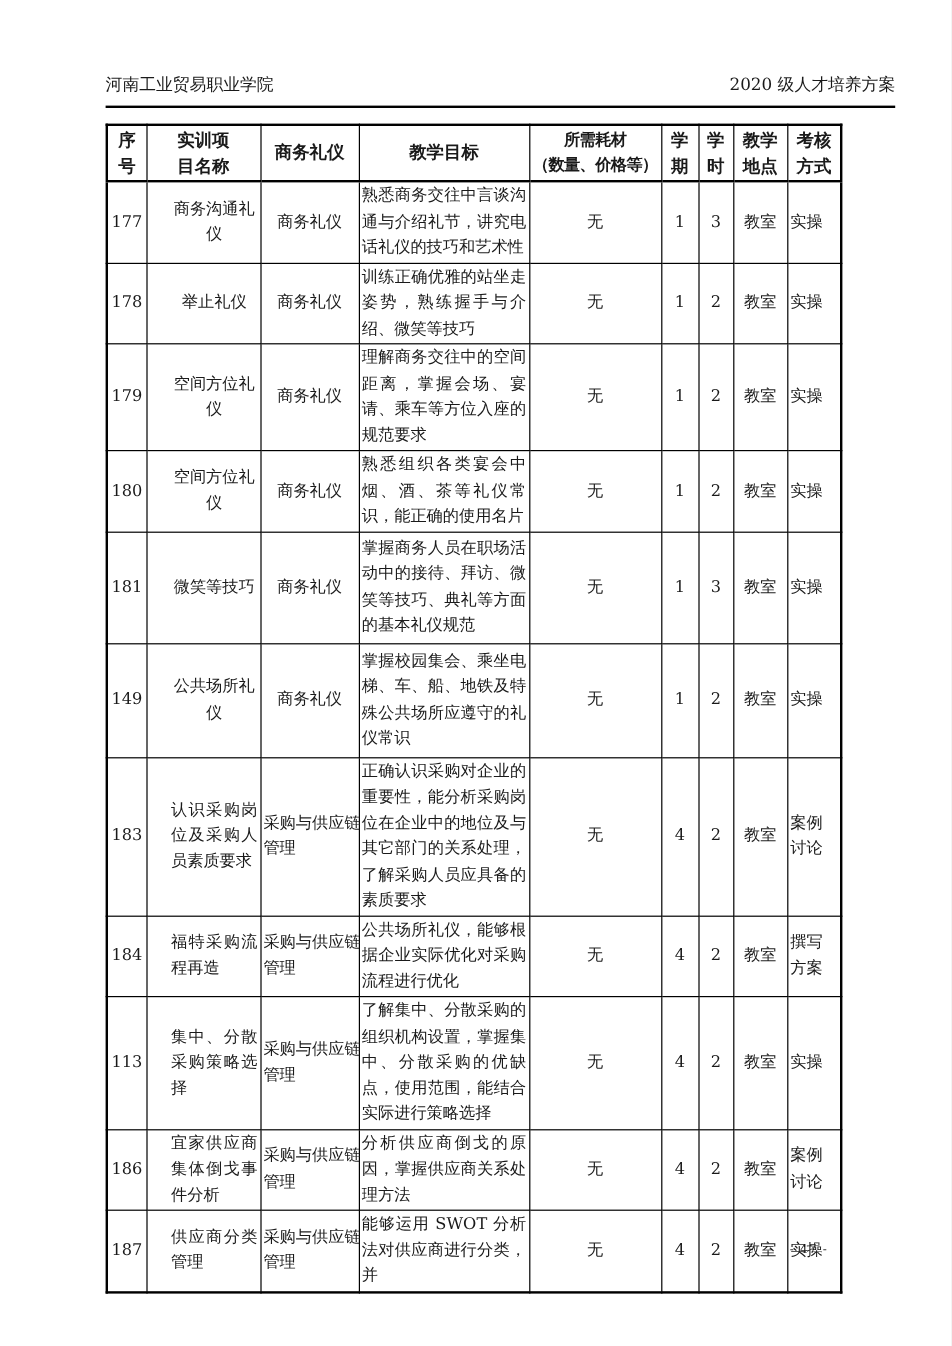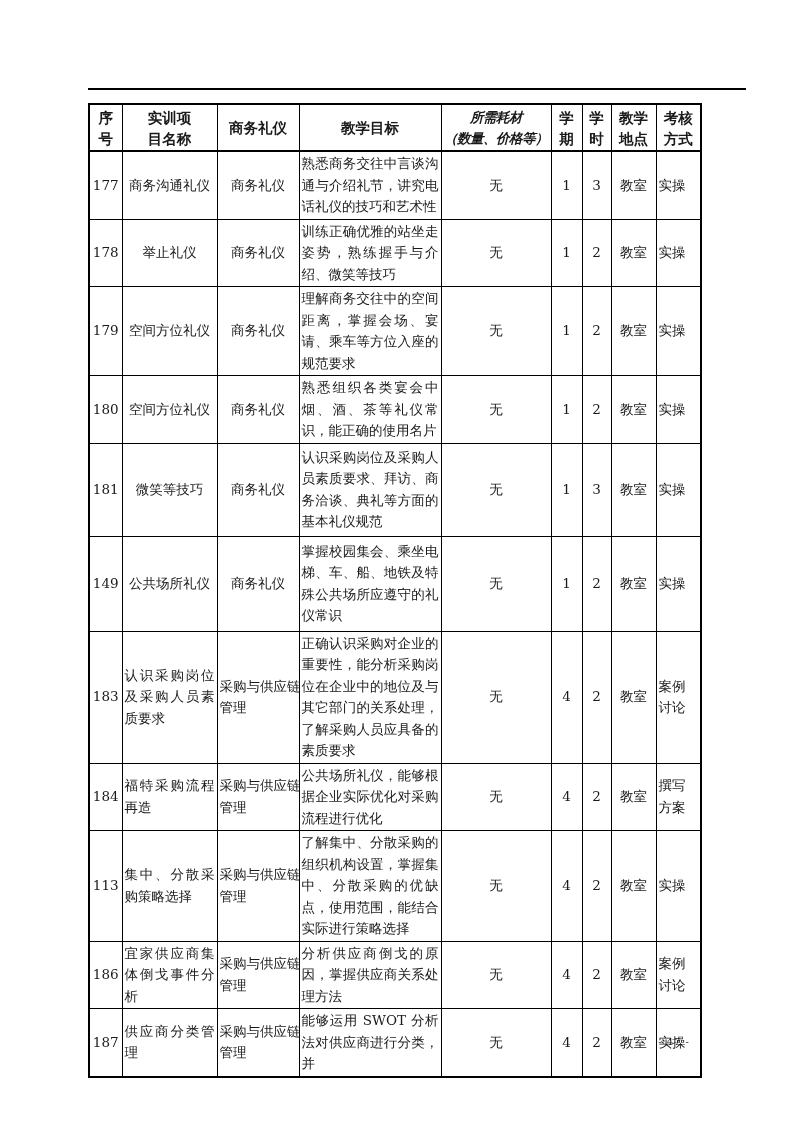--- a/index.html
+++ b/index.html
@@ -28,45 +28,49 @@
     border-collapse:collapse;table-layout:fixed;
     width:612px;
     border:2px solid #000;
   }
   table.train th{
     border:1px solid #000;border-bottom:2px solid #000;
     font-weight:bold;font-size:14.5px;line-height:21px;
     white-space:pre-line;text-align:center;vertical-align:middle;
     height:45px;padding:0;
   }
-  table.train th.h-consumables{font-size:13.5px;letter-spacing:-0.5px;font-style:italic;}
+  table.train th.h-consumables{font-size:13.5px;letter-spacing:-0.5px;}
   table.train td{
     border:1px solid #000;
     font-size:13.5px;line-height:21.5px;
     vertical-align:middle;padding:1px 2px;
   }
   .cell{display:block;}
   td.c-seq .cell, td.c-num .cell, td.c-consumables .cell,
   td.c-location .cell{text-align:center;}
-  td.c-project .cell{text-align:justify;}
+  td.c-project .cell{text-align:justify;padding-left:18px;}
   td.c-course .cell{white-space:pre;text-align:left;}
   td.c-objective .cell{text-align:justify;}
   td.c-assessment .cell{white-space:pre-line;text-align:left;}
   .cell.single{text-align:center !important;}
   
   .page-footer{
     position:absolute;top:1036px;right:103px;
     font-size:10px;letter-spacing:1px;
   }
 </style>
 </head>
 <body>
 
 <div class="page">
 
+  <div class="page-header">
+    <span>河南工业贸易职业学院</span>
+    <span>2020 级人才培养方案</span>
+  </div>
   <div class="header-rule"></div>
 
   <table class="train">
     <colgroup>
       <col style="width:33px">
         <col style="width:95px">
         <col style="width:82px">
       <col style="width:142px">
         <col style="width:110px">
         <col style="width:31px">
@@ -215,21 +219,21 @@
         <td class="c-seq">
             <span class="cell">181</span>
           </td>
         <td class="c-project">
             <span class="cell auto single">微笑等技巧</span>
           </td>
         <td class="c-course">
             <span class="cell auto single">商务礼仪</span>
           </td>
         <td class="c-objective">
-            <span class="cell">认识采购岗位及采购人员素质要求、拜访、商务洽谈、典礼等方面的基本礼仪规范</span>
+            <span class="cell">掌握商务人员在职场活动中的接待、拜访、微笑等技巧、典礼等方面的基本礼仪规范</span>
           </td>
         <td class="c-consumables">
             <span class="cell">无</span>
           </td>
         <td class="c-num">
             <span class="cell">1</span>
           </td>
         <td class="c-num">
             <span class="cell">3</span>
           </td>

